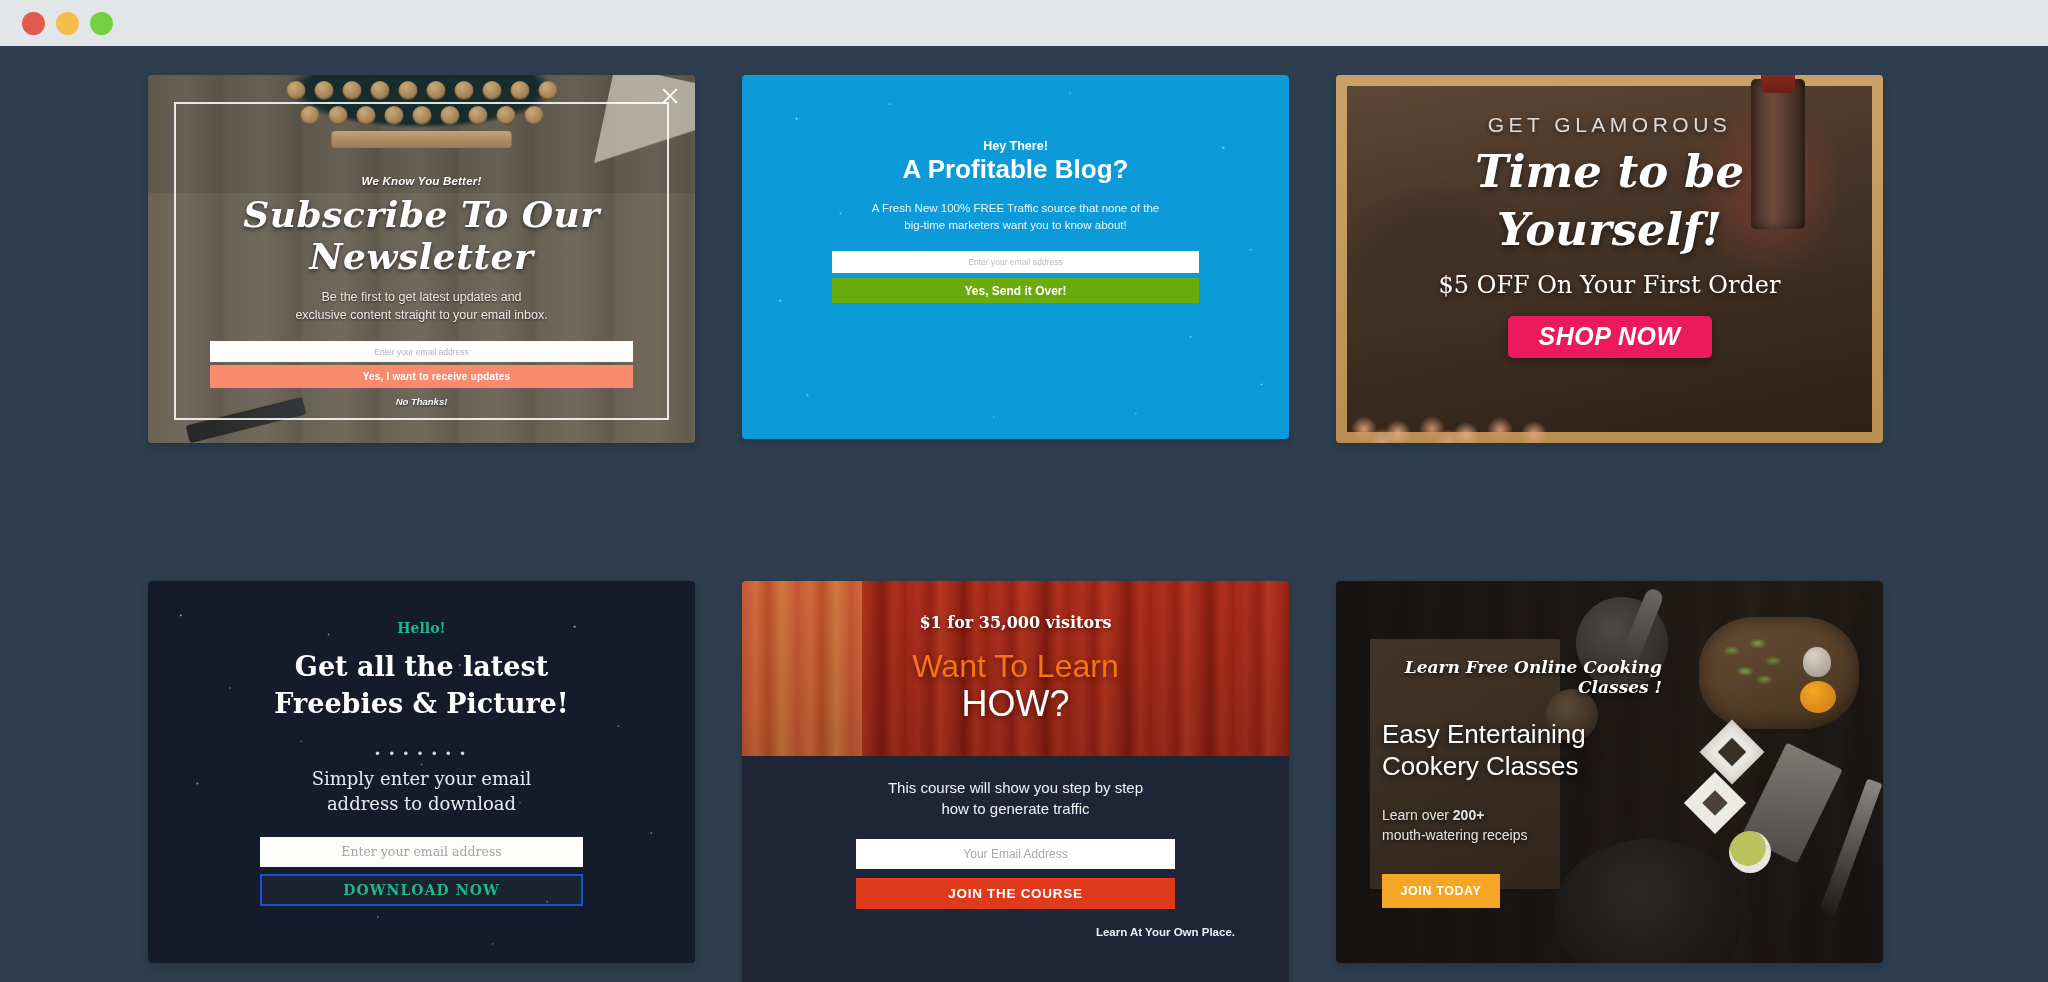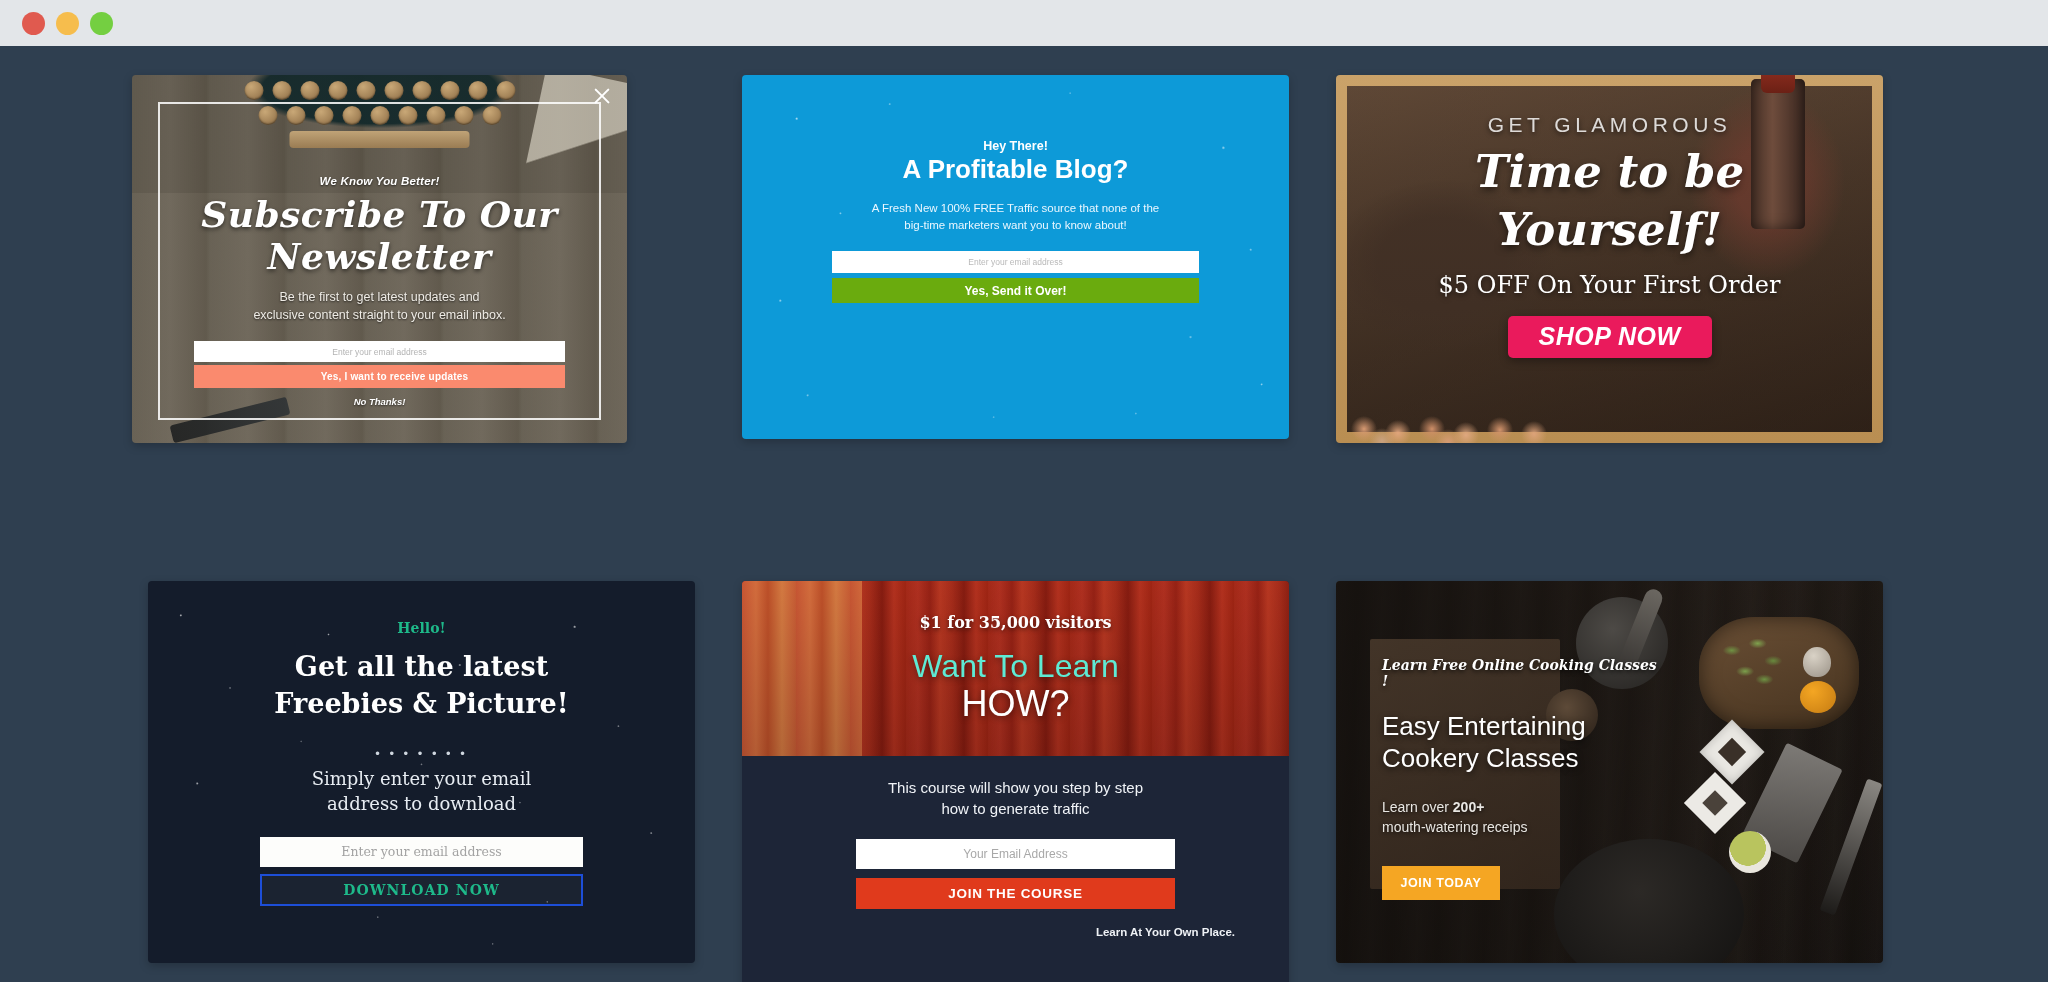--- a/index.html
+++ b/index.html
@@ -33,21 +33,21 @@
   }
 
   .card {
     position: absolute;
     overflow: hidden;
     border-radius: 4px;
     box-shadow: 0 3px 10px rgba(0,0,0,0.22);
   }
 
   
-  #card1 { left: 132px; top: 29px; width: 495px; height: 368px;
+  #card1 { left: 148px; top: 29px; width: 547px; height: 368px;
            background:
              linear-gradient(rgba(35,30,22,0.42), rgba(35,30,22,0.42)),
              repeating-linear-gradient(90deg,
                #9b9383 0px, #a9a090 38px, #8e8575 74px, #9b9383 78px),
              #9b9383;
   }
   #card1 .tw-top {
     position: absolute; left: 0; top: 0; width: 100%; height: 118px;
     background:
       radial-gradient(ellipse 190px 56px at 50% 14px, rgba(18,40,42,0.92) 0 62%, rgba(18,40,42,0) 70%),
@@ -214,21 +214,21 @@
         #ca3a22 46px, #9e2414 58px, #dd4228 70px, #c03018 82px);
   }
   #card5 .books::before { content:""; position:absolute; left:0; top:0; width: 120px; height:100%;
     background: repeating-linear-gradient(90deg,
       #e2613a 0px, #ef7b45 14px, #d65a2e 26px, #f08a4a 40px, #e2683b 54px); }
   #card5 .books::after { content:""; position:absolute; inset:0;
     background: linear-gradient(rgba(0,0,0,0.12), rgba(0,0,0,0.25)); }
   #card5 .top-body { position:absolute; left:0; right:0; top: 32px; text-align:center; z-index:2; }
   .c5-price { color:#fff; font-family:"DejaVu Serif", serif; font-weight:700; font-size: 16px;
               text-shadow: 0 2px 4px rgba(0,0,0,.5); }
-  .c5-title1 { color:#5eead4; font-size: 32px; font-weight: 400; margin-top: 16px;
+  .c5-title1 { color:#f97316; font-size: 32px; font-weight: 400; margin-top: 16px;
                text-shadow: 0 2px 6px rgba(0,0,0,.45); }
   .c5-title2 { color:#fff; font-size: 36px; font-weight: 400; margin-top: -2px;
                text-shadow: 0 2px 6px rgba(0,0,0,.45); }
   #card5 .bottom-body { position:absolute; left:0; right:0; top: 196px; text-align:center; padding: 0 54px; }
   .c5-sub { color:#f0f3f7; font-size: 15px; line-height: 1.4; }
   #card5 .form { margin: 20px 60px 0; }
   .c5-input { width:100%; height: 30px; background:#fff;
               display:flex; align-items:center; justify-content:center;
               color:#a8a8a8; font-size: 12px; }
   .c5-btn { width:100%; height: 31px; background:#e03a1c; margin-top: 9px;
@@ -279,21 +279,21 @@
     background: linear-gradient(160deg, #7d7a76, #4c4946); transform: rotate(26deg);
     border-radius: 3px; }
   #card6 .knife { position:absolute; right: 24px; top: 196px; width: 16px; height: 140px;
     background: linear-gradient(#8a8782, #1d1b19); transform: rotate(20deg); border-radius: 3px; }
   #card6 .oil { position:absolute; right: 112px; top: 250px; width: 42px; height: 42px;
     border-radius:50%; background: radial-gradient(circle at 45% 40%, #b9c45e 0 52%, #e9e6dd 53%); }
   #card6 .pan { position:absolute; left: 218px; bottom: -26px; width: 190px; height: 150px;
     border-radius: 50%; background: radial-gradient(circle at 45% 35%, #2c2926, #121110); }
   #card6 .body { position:absolute; left: 46px; top: 76px; width: 280px; text-align:left; }
   .c6-eyebrow { color:#fff; font-family:"DejaVu Serif", serif; font-weight:700; font-style: italic;
-                font-size: 14px; text-shadow: 0 2px 4px rgba(0,0,0,.75); }
+                font-size: 17px; text-shadow: 0 2px 4px rgba(0,0,0,.75); text-align: right; }
   .c6-title { color:#fff; font-size: 26px; font-weight: 400; line-height: 1.22; margin-top: 22px;
               text-shadow: 0 2px 6px rgba(0,0,0,.7); }
   .c6-sub { color:#e8e6e2; font-size: 14px; line-height: 1.42; margin-top: 24px;
             text-shadow: 0 1px 4px rgba(0,0,0,.75); }
   .c6-sub b { font-weight: 700; }
   .c6-btn { width: 118px; height: 34px; background:#f5a623; margin-top: 28px;
             display:flex; align-items:center; justify-content:center;
             color:#fff; font-size: 12.5px; font-weight: 700; letter-spacing: .6px; }
 </style>
 </head>

